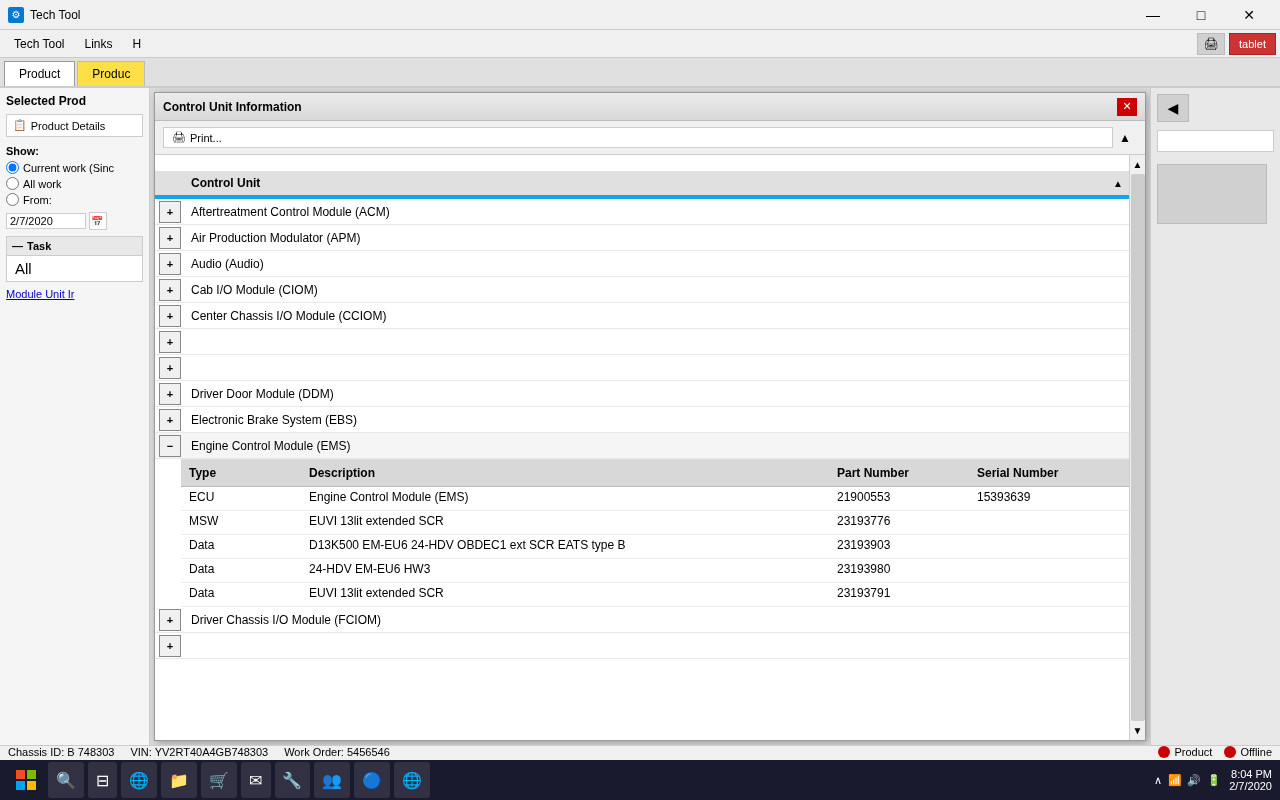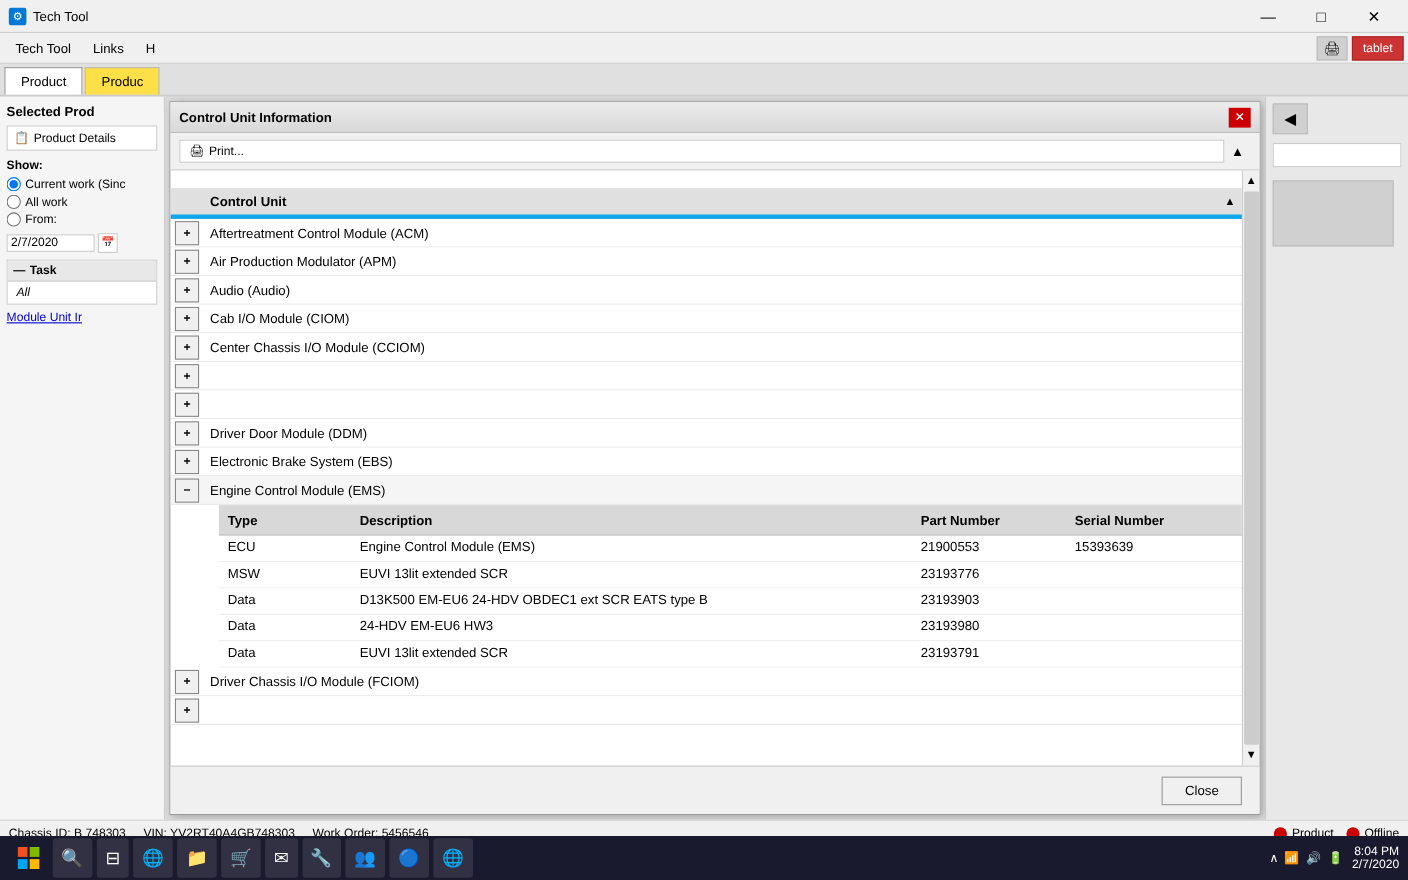--- a/index.html
+++ b/index.html
@@ -80,21 +80,21 @@
     }
     .show-label { font-weight: bold; font-size: 11px; margin-bottom: 4px; }
     .radio-group { margin-bottom: 6px; }
     .radio-item { display: flex; align-items: center; gap: 4px; margin-bottom: 3px; font-size: 11px; }
     .radio-item input { cursor: pointer; }
     .date-row { display: flex; align-items: center; gap: 3px; margin-bottom: 6px; }
     .date-input { width: 80px; font-size: 11px; padding: 1px 3px; border: 1px solid #ccc; }
     .calendar-btn { width: 18px; height: 18px; border: 1px solid #ccc; background: white; cursor: pointer; font-size: 10px; display: flex; align-items: center; justify-content: center; }
     .task-section { border: 1px solid #ccc; background: white; margin-bottom: 6px; }
     .task-header { display: flex; align-items: center; gap: 4px; padding: 3px 5px; background: #e8e8e8; border-bottom: 1px solid #ccc; font-size: 11px; font-weight: bold; cursor: pointer; }
-    .task-content { padding: 4px 8px; font-size: 11px; font-style: italic; }
+    .task-content { padding: 4px 8px; font-size: 15px; }
     .sidebar-link { color: #0000cc; text-decoration: underline; cursor: pointer; font-size: 11px; margin-top: 4px; }
 
     
     .dialog-container {
       flex: 1;
       background: rgba(200,200,200,0.5);
       position: relative;
       overflow: hidden;
     }
     .dialog {
@@ -174,21 +174,21 @@
       border: 1px solid #888;
       background: #f0f0f0;
       cursor: pointer;
       display: flex; align-items: center; justify-content: center;
       font-size: 11px; font-weight: bold;
       margin: 0 4px;
     }
 
     
     .sub-table {
-      margin-left: 44px;
+      margin-left: 26px;
       margin-right: 0;
       border-top: 1px solid #ddd;
       background: #fafafa;
     }
     .sub-table-header {
       display: grid;
       grid-template-columns: 120px 1fr 140px 160px;
       background: #d8d8d8;
       border-bottom: 1px solid #bbb;
       padding: 4px 0;
@@ -222,21 +222,21 @@
       cursor: pointer;
       font-size: 12px;
     }
 
     
     .status-bar {
       height: 25px;
       background: #f0f0f0;
       border-top: 1px solid #ccc;
       display: flex;
-      align-items: center;
+      align-items: flex-end;
       padding: 12px 8px;
       font-size: 11px;
       gap: 16px;
     }
     .status-item { display: flex; align-items: center; gap: 4px; }
     .status-dot { width: 12px; height: 12px; border-radius: 50%; }
     .status-dot.red { background: #cc0000; }
     .status-right { margin-left: auto; display: flex; align-items: center; gap: 12px; }
 
     
@@ -486,23 +486,20 @@
           </div>
         </div>
 
         <div style="width:16px;background:#f0f0f0;border-left:1px solid #ccc;display:flex;flex-direction:column;align-items:center;padding:2px 0;">
           <div style="font-size:10px;cursor:pointer;padding:2px;">▲</div>
           <div style="flex:1;width:14px;background:#ccc;margin:2px 1px;border-radius:2px;cursor:pointer;"></div>
           <div style="font-size:10px;cursor:pointer;padding:2px;">▼</div>
         </div>
       </div>
 
-      <div class="dialog-footer">
-        <button class="close-btn">Close</button>
-      </div>
     </div>
   </div>
 
   <div class="right-panel">
     <div style="display:flex;gap:2px;margin-bottom:6px;">
       <button class="toolbar-icon-btn">◀</button>
     </div>
     <input class="text-input-right" type="text" style="">
     <div class="gray-box"></div>
   </div>

